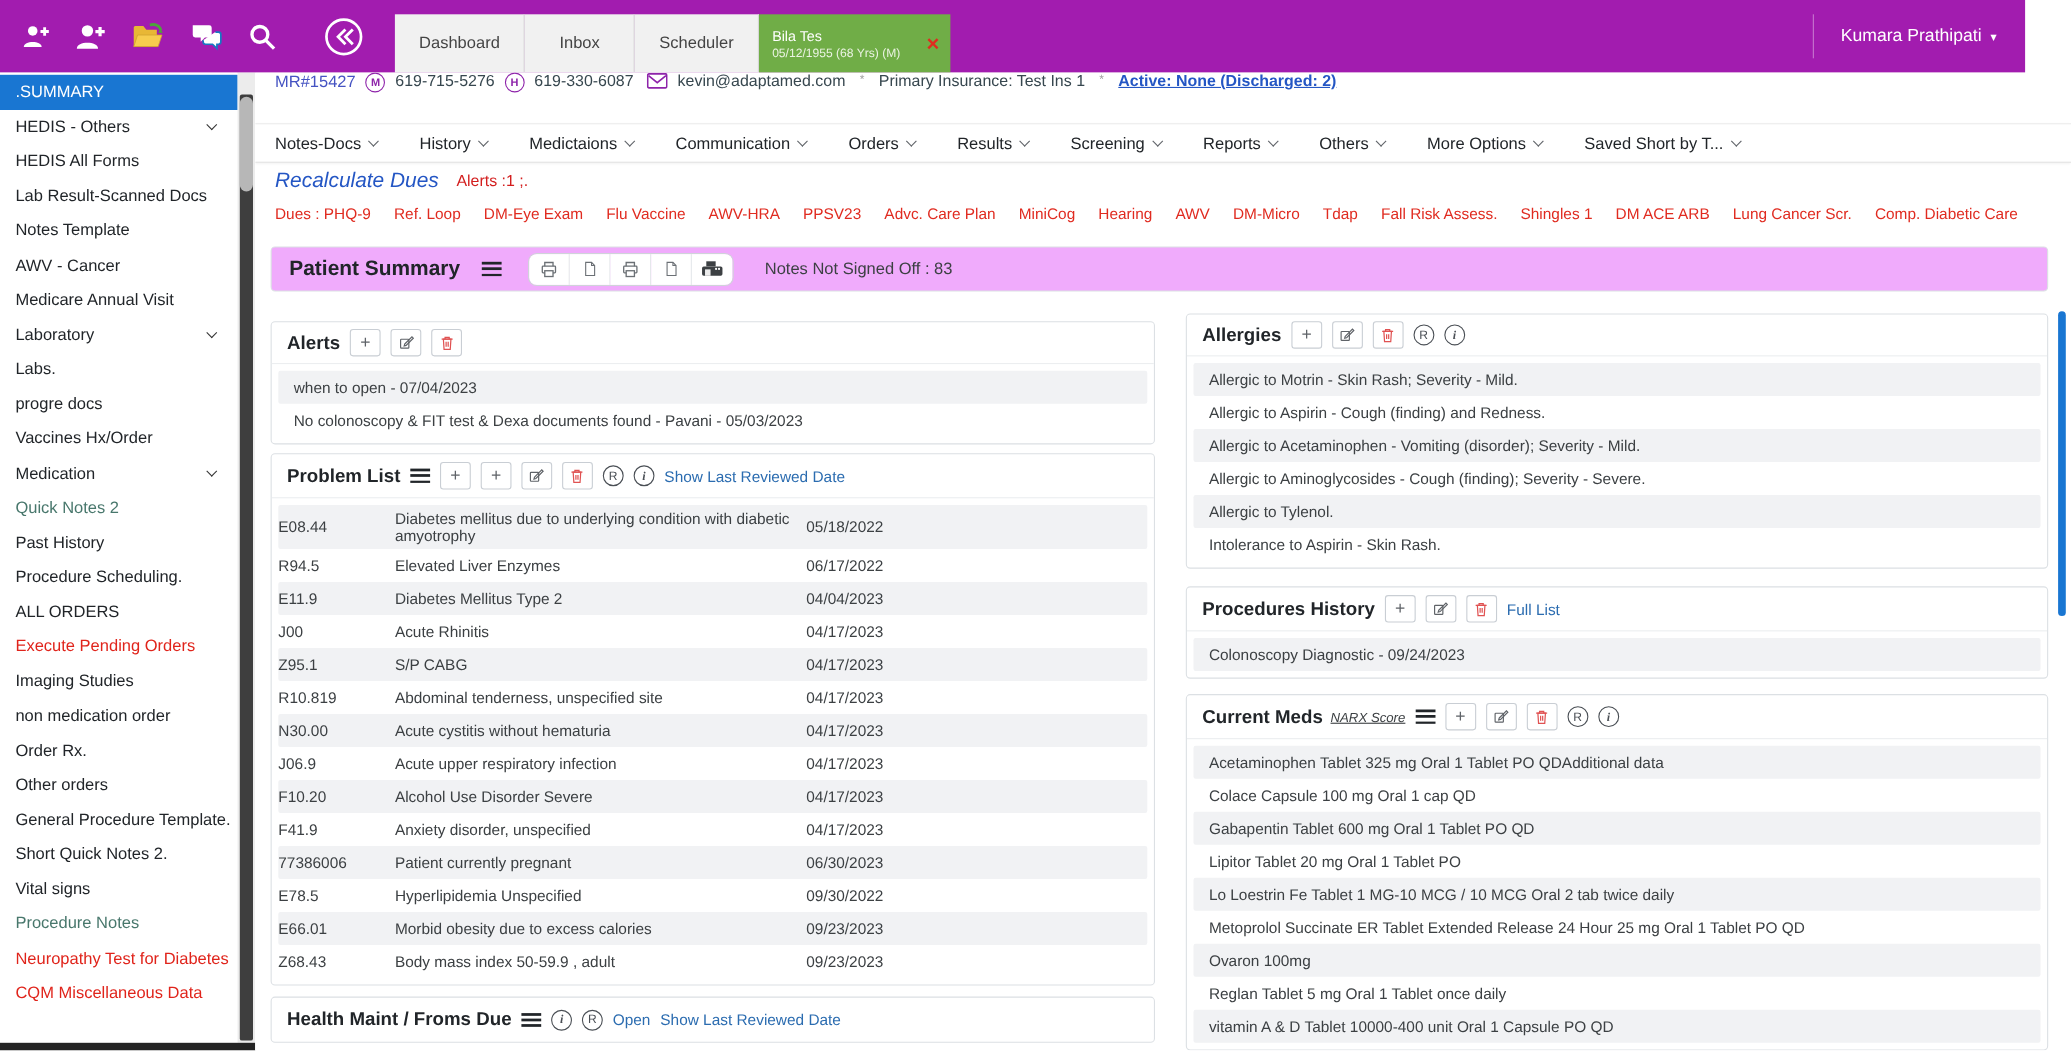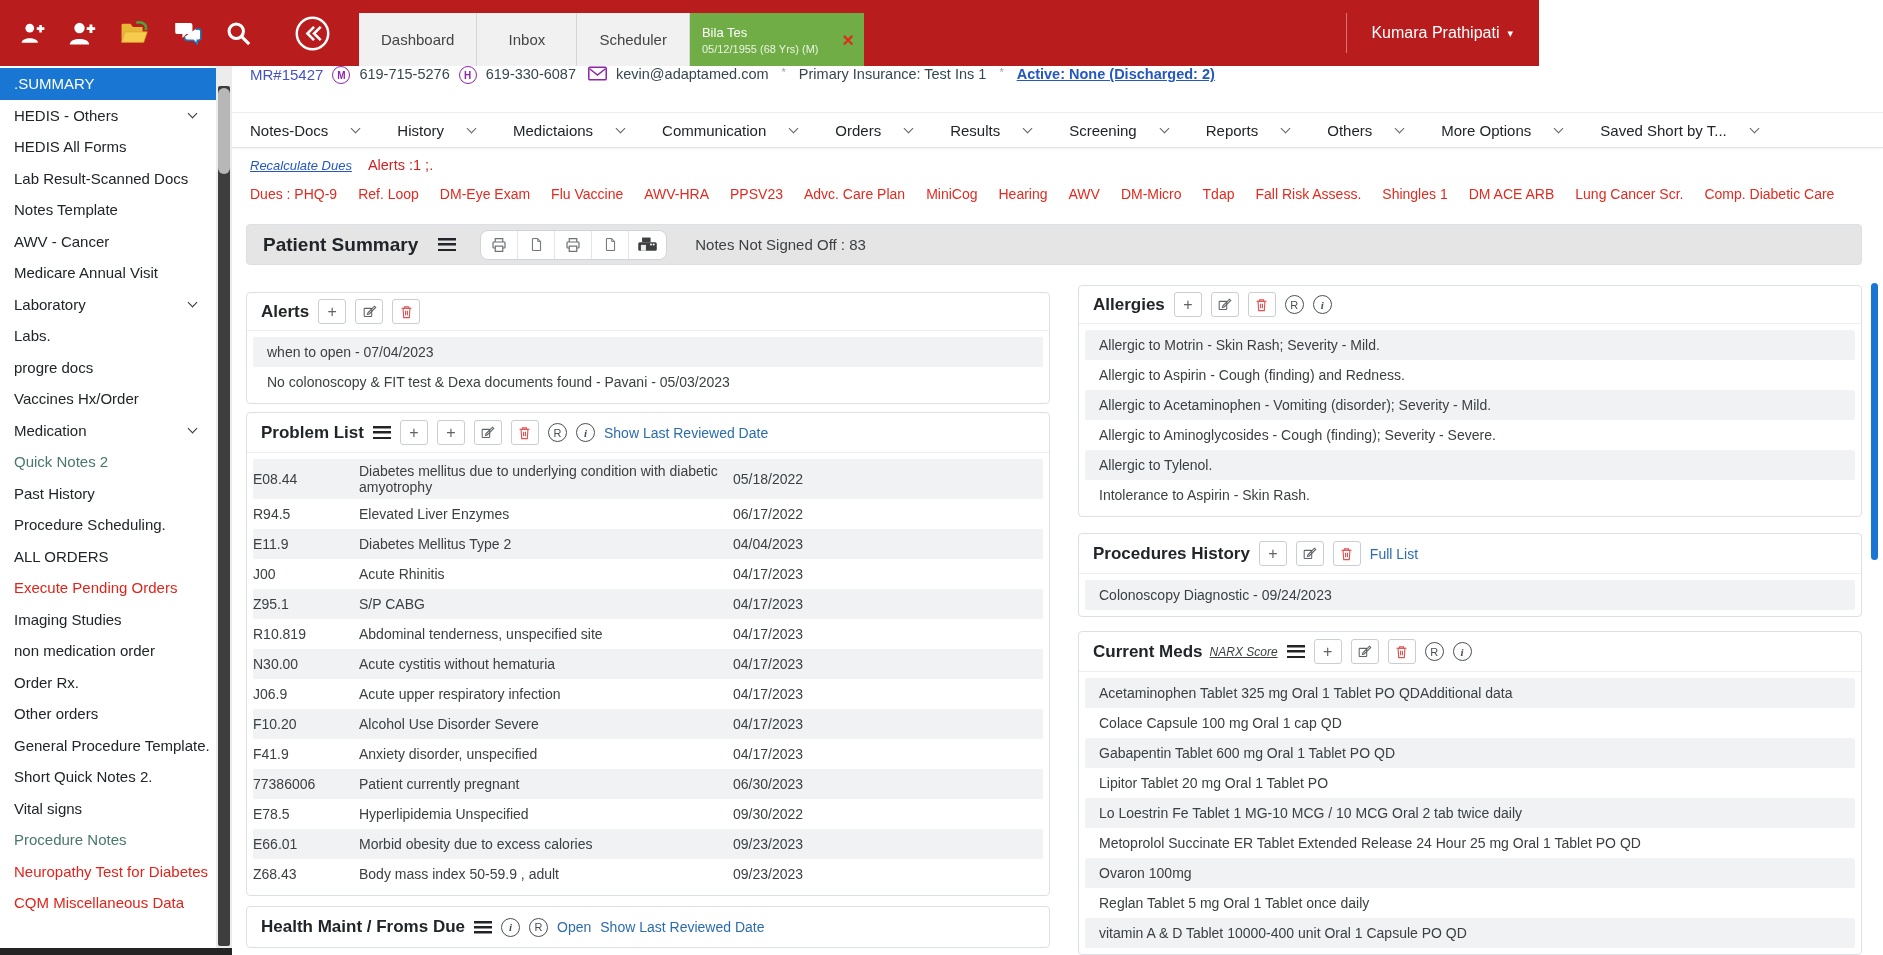--- a/index.html
+++ b/index.html
@@ -1,20 +1,20 @@
 <!DOCTYPE html>
 <html><head>
 <meta charset="utf-8">
 <style>
   *{box-sizing:border-box;margin:0;padding:0}
   html,body{width:1883px;height:955px;overflow:hidden}
   body{font-family:"Liberation Sans",sans-serif;background:#fff;position:relative;color:#212529}
 
   
-  .topbar{position:absolute;top:0;left:0;width:1539px;height:66px;background:#b91c1c;display:flex;align-items:center}
+  .topbar{position:absolute;top:0;left:0;width:1841px;height:66px;background:#a21caf;display:flex;align-items:center}
   .tb-icons{display:flex;align-items:center;gap:22px;padding-left:20px}
   .tbi{display:inline-flex;align-items:center;justify-content:center;cursor:pointer}
   .tb-back{margin-left:42px;display:inline-flex;cursor:pointer}
   .top-tabs{display:flex;align-self:flex-end;margin-left:28px}
   .top-tab{height:53px;min-width:100px;background:#f1f1f1;border-right:1px solid #d6d6d6;display:flex;align-items:center;justify-content:center;font-size:15px;color:#444;padding:0 22px;cursor:pointer}
   .patient-tab{height:53px;width:174px;background:#70ad47;display:flex;align-items:center;justify-content:space-between;padding:0 10px 0 12px;cursor:pointer}
   .patient-tab .pt-lines{display:flex;flex-direction:column;gap:3px}
   .pt-name{color:#fff;font-size:13px}
   .pt-dob{color:#eaf3e2;font-size:11px}
   .pt-close{color:#e02b1f;font-size:20px;font-weight:bold;line-height:1;cursor:pointer}
@@ -41,30 +41,30 @@
   .side-hbar{position:absolute;left:0;top:948px;width:232px;height:7px;background:#242424}
 
   
   .content{position:absolute;top:66px;left:232px;width:1651px;height:889px;background:#fff;overflow:hidden}
   .patient-bar{height:46px;display:flex;align-items:flex-start;gap:9px;padding-left:18px;font-size:14.5px;color:#37474f}
   .mrn{color:#4553c2;font-size:15px}
   .circ-letter{width:18px;height:18px;border:1.6px solid #8e24aa;color:#8e24aa;border-radius:50%;font-size:10px;font-weight:bold;display:inline-flex;align-items:center;justify-content:center}
   .pb-sep{color:#9e9e9e;font-size:11px;vertical-align:super;margin:0 4px 8px 4px}
   .active-link{color:#2456c4;font-weight:bold;text-decoration:underline;cursor:pointer}
   .menu-bar{height:36px;display:flex;align-items:center;gap:38px;padding-left:18px;border-top:1px solid #ececec;border-bottom:1px solid #e2e2e2;box-shadow:0 1px 2px rgba(0,0,0,.05)}
-  .menu-item{display:flex;align-items:center;gap:24px;font-size:15px;color:#212529;cursor:pointer}
+  .menu-item{display:flex;align-items:center;gap:8px;font-size:15px;color:#212529;cursor:pointer}
   .chev-down{width:7px;height:7px;border-right:1.7px solid #5f6368;border-bottom:1.7px solid #5f6368;transform:rotate(45deg);margin-top:-4px;display:inline-block}
   .dues-line1{height:30px;display:flex;align-items:center;gap:16px;padding-left:18px;margin-top:2px}
-  .recalc-link{color:#2456c4;font-style:italic;text-decoration:underline;font-size:13px;cursor:pointer}
+  .recalc-link{color:#2456c4;font-style:italic;font-size:19px;cursor:pointer}
   .alerts-count{color:#d31f1f;font-weight:normal;font-size:14.5px}
   .dues-line2{height:28px;display:flex;align-items:center;gap:21px;padding-left:18px;flex-wrap:nowrap;overflow:hidden}
   .due-link{color:#e02b20;font-size:14px;white-space:nowrap;cursor:pointer}
 
   
-  .summary-header{margin:16px 21px 0 14px;height:41px;border:1px solid #dce0e4;border-radius:4px;display:flex;align-items:center;gap:20px;padding:0 16px;background:#e5e5e5}
+  .summary-header{margin:16px 21px 0 14px;height:41px;border:1px solid #dce0e4;border-radius:4px;display:flex;align-items:center;gap:20px;padding:0 16px;background:#f0abfc}
   .ps-title{font-size:19px;font-weight:600;color:#212529}
   .hamb{width:18px;height:13px;background-image:linear-gradient(#212529,#212529),linear-gradient(#212529,#212529),linear-gradient(#212529,#212529);background-size:100% 2.5px;background-position:0 0,0 5.3px,0 10.6px;background-repeat:no-repeat;display:inline-block;cursor:pointer}
   .btn-group{display:flex;border:1px solid #cfd4d9;border-radius:8px;overflow:hidden;margin-left:4px}
   .gbtn{width:37px;height:28px;display:flex;align-items:center;justify-content:center;background:#fff;border-right:1px solid #e3e6e9;cursor:pointer}
   .gbtn:last-child{border-right:none}
   .notes-count{font-size:15px;color:#3c4043;margin-left:8px}
 
   .main-cols{display:flex;gap:28px;padding:20px 21px 0 14px;align-items:center}
   .col-left{width:804px;flex:none}
   .col-right{width:784px;flex:none}

